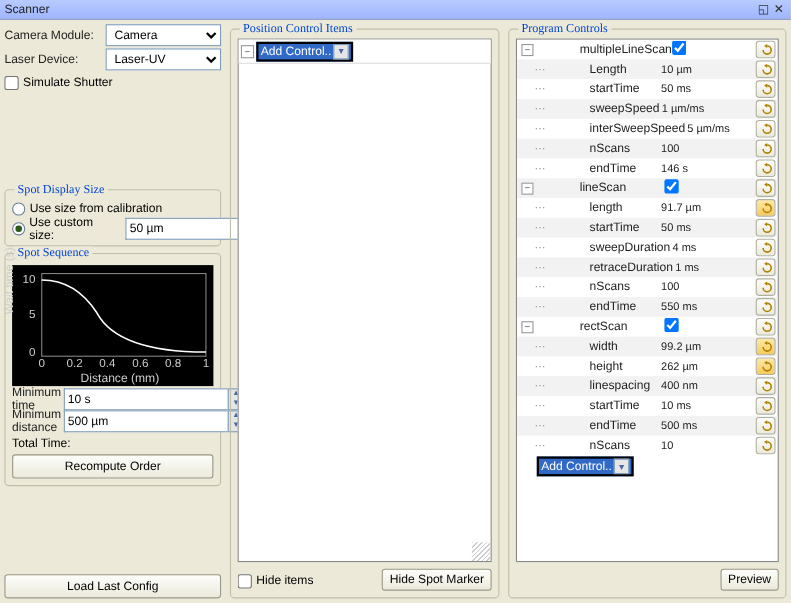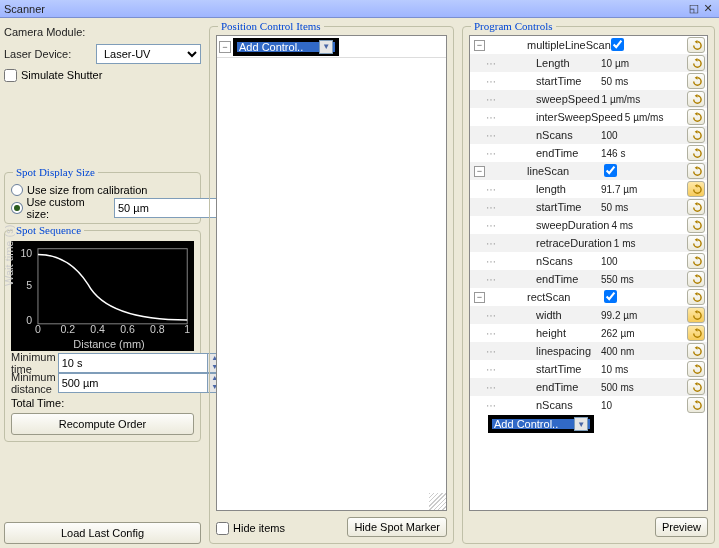--- a/index.html
+++ b/index.html
@@ -40,21 +40,21 @@
 .button { height:22px; border:1px solid #9a9a88; border-radius:3px; background:linear-gradient(#fdfdfb,#eceadc); display:flex; align-items:center; justify-content:center; padding:0 26px; cursor:default; }
 .button.wide { width:100%; }
 .button.sm { height:20px; padding:0 6px; }
 
 .group.mid { flex:1; display:flex; flex-direction:column; }
 .pos-body { flex:1; border:1px solid #888; background:#fff; display:flex; flex-direction:column; position:relative; }
 .pos-corner { position:absolute; right:0; bottom:0; width:17px; height:17px; background:repeating-linear-gradient(135deg,#ccc,#ccc 1px,transparent 1px,transparent 3px); }
 .pos-header { height:22px; background:#fff; border-bottom:1px solid #ddd; display:flex; align-items:center; padding:0 2px; gap:2px;}
 .pos-header .tree-btn{width:12px;height:12px;border:1px solid #999;font-size:9px;line-height:10px;text-align:center;color:#555;}
 .pos-header .ac-combo{position:relative; min-width:85px; height:18px;}
-.ac-combo-box{display:inline-flex;align-items:center;background:#3169c6;color:#fff;border:4px solid #000000;height:18px;padding:0 2px;gap:16px;}
+.ac-combo-box{display:inline-flex;align-items:center;background:#3169c6;color:#fff;border:2px solid #000000;height:18px;padding:0 2px;gap:2px;}
 .ac-combo-box .dd{width:14px;height:14px;background:#e6e6e6;border:1px solid #7f9db9;color:#4a66a6;font-size:8px;display:flex;align-items:center;justify-content:center;}
 
 .mid-foot { display:flex; align-items:flex-end; justify-content:space-between; padding-top:6px;}
 
 .group.right { flex:1; display:flex; flex-direction:column; }
 .tree { flex:1; border:1px solid #888; background:#fff; overflow:hidden; position:relative;}
 .tree-inner{ position:absolute; inset:0; overflow:auto;}
 .trow { display:flex; align-items:center; height:18px; padding:0 2px; gap:2px; }
 .trow.alt { background:#f2f2f2; }
 .trow .ind { display:flex; align-items:center; gap:0; color:#989898; font-size:10px;}
@@ -77,20 +77,21 @@
   <span class="title">Scanner</span>
   <span class="winbtn">◱</span>
   <span class="winbtn">✕</span>
 </div>
 
 <div class="body">
 
   <div class="col-left">
     <div class="row">
       <span class="lbl">Camera Module:</span>
+      <div class="combo"><select><option>Camera</option></select></div>
     </div>
     <div class="row">
       <span class="lbl">Laser Device:</span>
       <div class="combo"><select><option>Laser-UV</option></select></div>
     </div>
     <div class="checkbox">
       <input type="checkbox" style="">
       <span>Simulate Shutter</span>
     </div>
 

